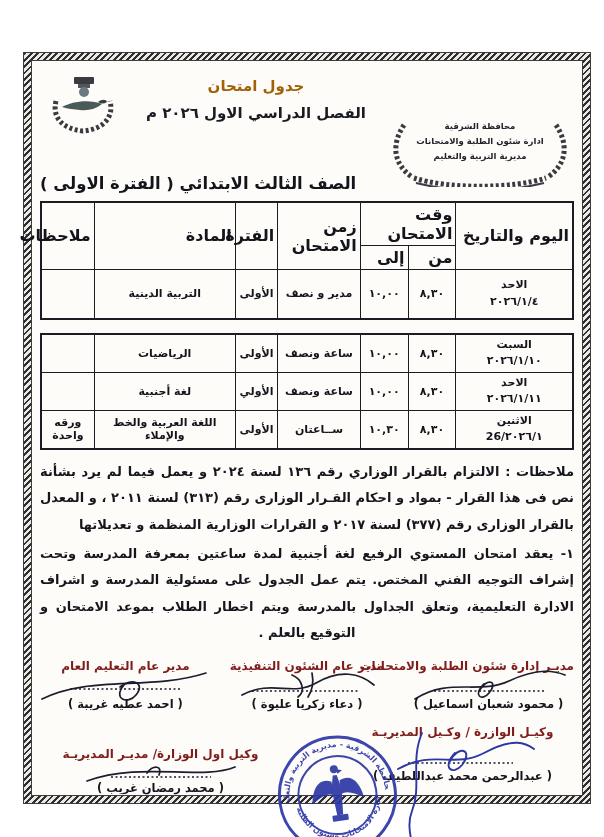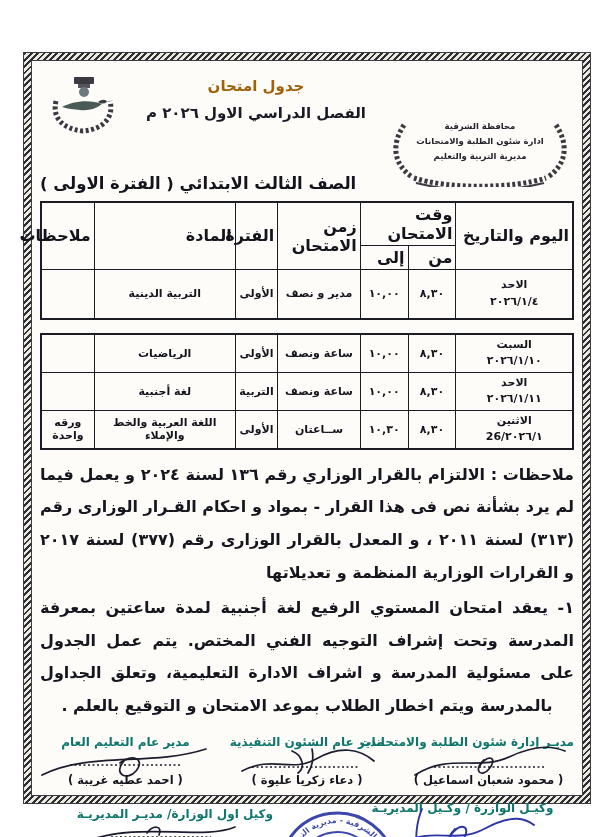--- a/index.html
+++ b/index.html
@@ -32,31 +32,31 @@
     font-weight:bold;font-size:11px;table-layout:fixed;background:#fdfcf8;}
   table.sched th,table.sched td{border:1.5px solid #1c1c24;padding:2px 3px;vertical-align:middle;color:#14141c;}
   table.t1{margin-top:8px;}
   table.t1 thead th{font-size:16px;height:18px;text-align:right;}
   table.t1 td{height:44px;}
   table.t2{margin-top:13px;}
   table.t2 td{height:33px;}
   .daycell{line-height:1.5;}
   
   .notes{margin-top:9px;font-weight:bold;color:#16161e;}
-  .notes p{margin:0 0 2px 0;font-size:16px;line-height:2.05;text-align:justify;text-align-last:center;}
+  .notes p{margin:0 0 2px 0;font-size:13px;line-height:2.05;text-align:justify;text-align-last:center;}
   .notes p.first{text-align-last:auto;}
   
   .sigrow1{display:flex;justify-content:space-between;margin-top:12px;}
   .sigblk{width:32%;text-align:center;position:relative;}
-  .sig-title{font-size:12px;font-weight:bold;white-space:nowrap;color:#0f766e;}
+  .sig-title{font-size:12px;font-weight:bold;white-space:nowrap;color:#7f1d1d;}
   .sig-name{font-size:11.5px;font-weight:bold;white-space:nowrap;color:#14141c;}
   .scribble{display:block;margin:-4px auto -6px auto;overflow:visible;}
   .sigrow2{position:relative;height:150px;margin-top:14px;}
   .sigblk-r{position:absolute;right:4px;top:0;width:215px;text-align:center;}
-  .sigblk-l{position:absolute;left:8px;top:6px;width:225px;}
+  .sigblk-l{position:absolute;left:8px;top:22px;width:225px;text-align:center;}
   .stamp-wrap{position:absolute;left:234px;top:4px;width:128px;height:140px;transform:rotate(-8deg);opacity:0.92;}
   .flourish{position:absolute;left:352px;top:6px;overflow:visible;}
   .ink{stroke:#1c1c2e;stroke-width:1.7;fill:none;stroke-linecap:round;}
   .blue-ink{stroke:#2c37a5;stroke-width:1.9;fill:none;stroke-linecap:round;}
   .dotline{stroke:#1c1c2e;stroke-width:1.6;fill:none;stroke-dasharray:2 2.5;}
   .branch{stroke:#3a3a40;stroke-width:5;fill:none;stroke-dasharray:3 2.5;}
   .branch-thin{stroke:#3a3a40;stroke-width:2;fill:none;}
 </style>
 </head>
 <body>
@@ -162,21 +162,21 @@
           <td></td>
         </tr>
         <tr>
           <td class="daycell">
             <span>الاحد</span><br>
             <span>٢٠٢٦/١/١١</span>
           </td>
           <td>٨,٣٠</td>
           <td>١٠,٠٠</td>
           <td>ساعة ونصف</td>
-          <td>التربية</td>
+          <td>الأولي</td>
           <td>لغة أجنبية</td>
           <td></td>
         </tr>
         <tr>
           <td class="daycell">
             <span>الاثنين</span><br>
             <span>٢٠٢٦/١/26</span>
           </td>
           <td>٨,٣٠</td>
           <td>١٠,٣٠</td>

